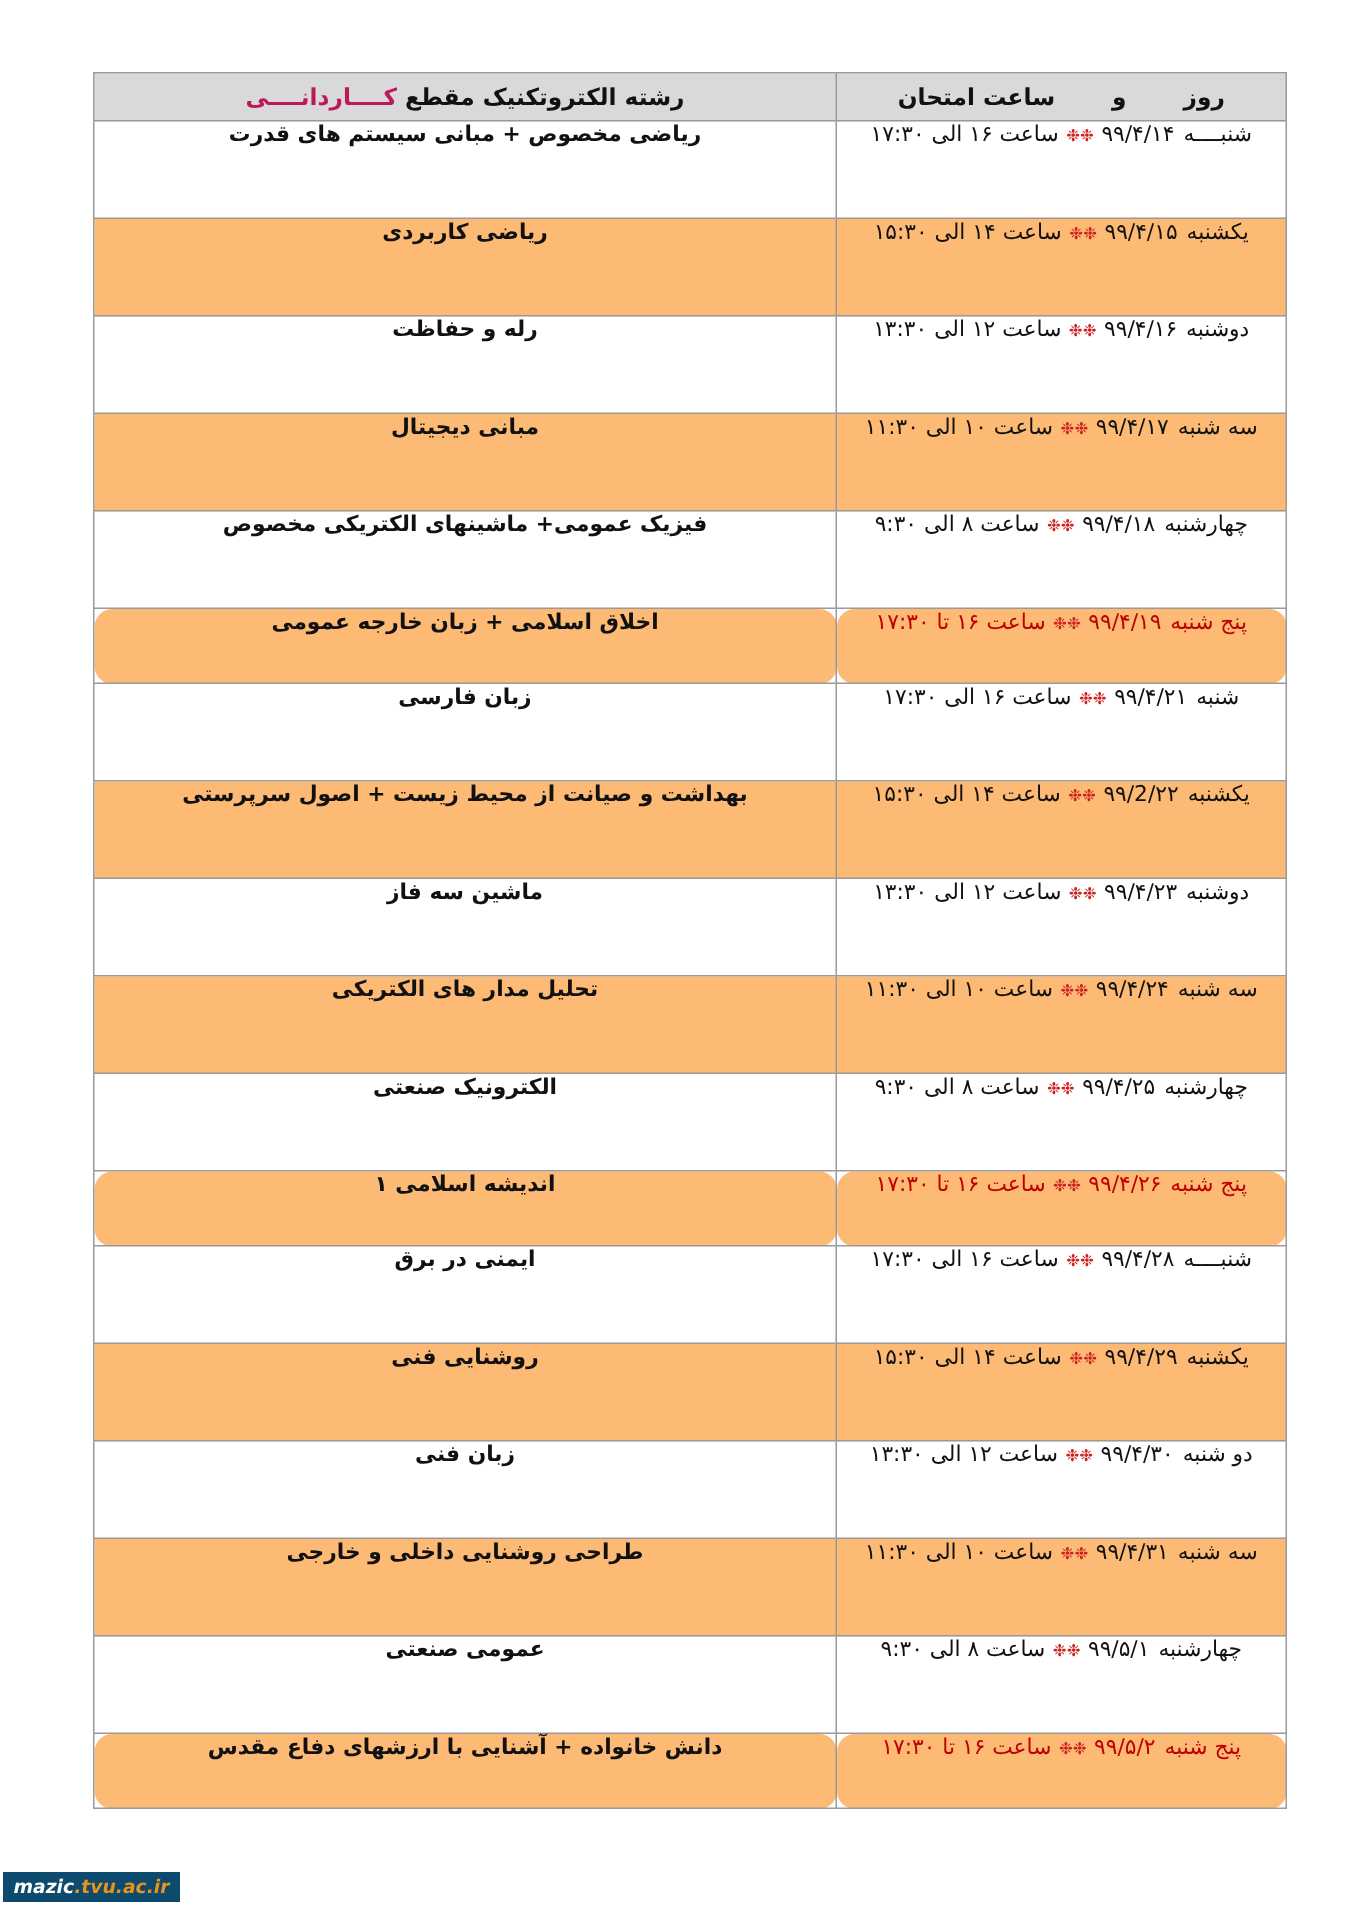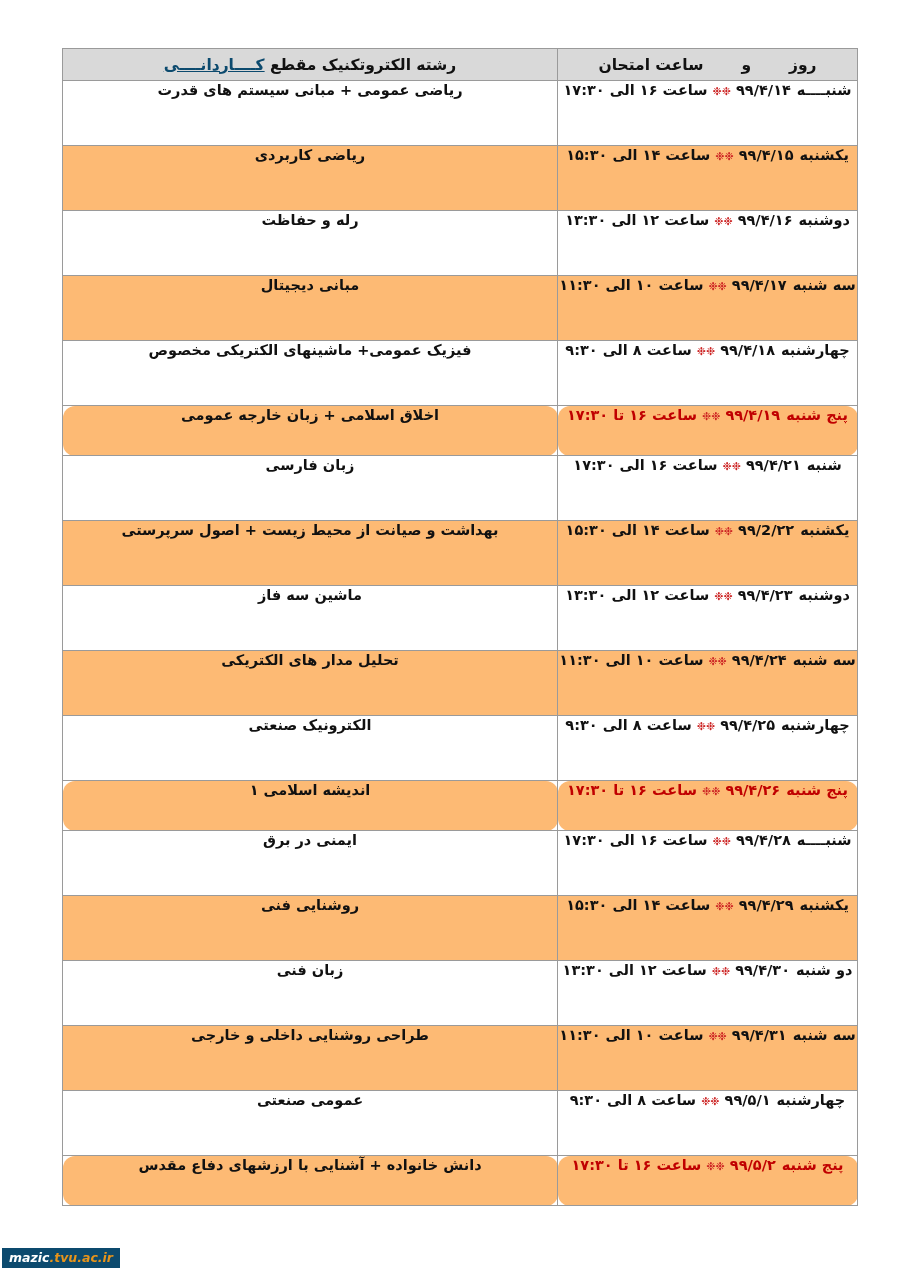--- a/index.html
+++ b/index.html
@@ -62,32 +62,32 @@
     direction: rtl;
     padding: 0 14px;
   }
   .hdr-day-inner span { white-space: nowrap; }
 
   .hdr-course-inner {
     direction: rtl;
     padding-right: 0;
   }
   .hdr-course-major { color: #111111; }
-  .hdr-course-level { color: #0c4a6e; text-decoration: underline; }
+  .hdr-course-level { color: #be185d; }
 
   
   .schedule tbody tr.row-normal td { height: 64px; }
   .schedule tbody tr.row-short  td { height: 49px; border-radius: 12px; }
 
   tr.shade-white td { background: #ffffff; }
   tr.shade-gray  td { background: #fdba74; }
 
   .cell-day {
     font-size: 14.5px;
-    font-weight: bold;
+    font-weight: normal;
     color: #111111;
     padding: 7px 10px 0 10px;
     line-height: 1.35;
     direction: rtl;
     white-space: nowrap;
   }
   .cell-day .daypart   { display: inline; }
   .cell-day .datepart  { display: inline; margin-right: 6px; }
   .cell-day .stars     { display: inline; color: #cc2222; margin: 0 5px; letter-spacing: 1px; font-size: 11px; }
   .cell-day .timepart  { display: inline; }
@@ -147,21 +147,21 @@
           <div class="hdr-course-inner">
             <span class="hdr-course-major">رشته الکتروتکنیک  مقطع</span>
             <span class="hdr-course-level">کــــاردانــــی</span>
           </div>
         </th>
       </tr>
     </thead>
     <tbody id="schedule-body">
         <tr class="row-normal shade-white">
           <td class="cell-day"><span class="daypart">شنبــــه</span><span class="datepart">۹۹/۴/۱۴</span><span class="stars">❉❉</span><span class="timepart">ساعت ۱۶ الی ۱۷:۳۰</span></td>
-          <td class="cell-course">ریاضی عمومی +  مبانی سیستم های قدرت</td>
+          <td class="cell-course">ریاضی مخصوص +  مبانی سیستم های قدرت</td>
         </tr>
         <tr class="row-normal shade-gray">
           <td class="cell-day"><span class="daypart">یکشنبه</span><span class="datepart">۹۹/۴/۱۵</span><span class="stars">❉❉</span><span class="timepart">ساعت ۱۴ الی ۱۵:۳۰</span></td>
           <td class="cell-course">ریاضی کاربردی</td>
         </tr>
         <tr class="row-normal shade-white">
           <td class="cell-day"><span class="daypart">دوشنبه</span><span class="datepart">۹۹/۴/۱۶</span><span class="stars">❉❉</span><span class="timepart">ساعت ۱۲ الی ۱۳:۳۰</span></td>
           <td class="cell-course">رله و حفاظت</td>
         </tr>
         <tr class="row-normal shade-gray">

